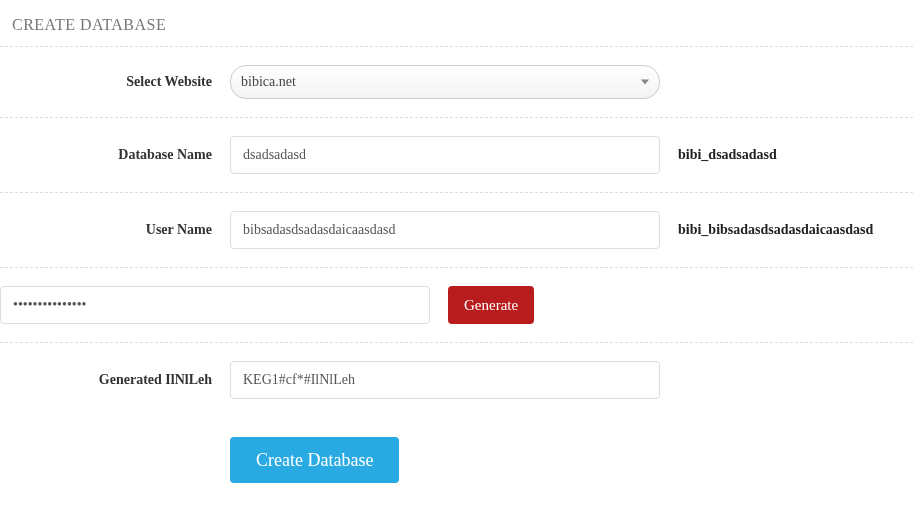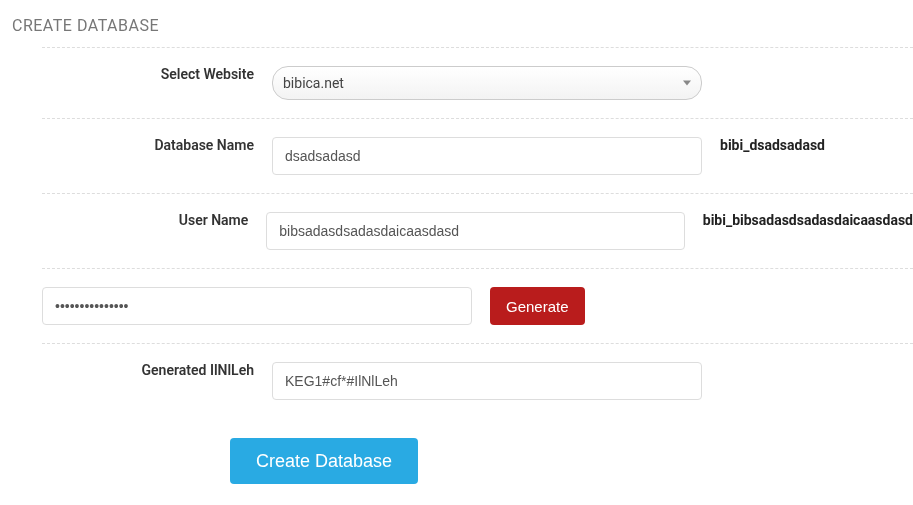--- a/index.html
+++ b/index.html
@@ -1,34 +1,34 @@
 <!DOCTYPE html>
 <html><head>
 <meta charset="utf-8">
 <style>
-  * { box-sizing: border-box; margin: 0; padding: 0; }
+  * { box-sizing: border-box; margin: 0; padding: 0; font-family: Liberation Serif, serif; }
   body {
     font-family: -apple-system, BlinkMacSystemFont, "Segoe UI", Roboto, "Helvetica Neue", Arial, sans-serif;
     background: #fff;
     color: #333;
     font-size: 14px;
     width: 913px;
   }
   .page-title {
     color: #777;
     font-size: 16px;
     font-weight: 400;
     letter-spacing: 0.5px;
     padding: 16px 12px 12px 12px;
   }
   .form-row {
     display: flex;
+    align-items: center;
     padding: 18px 0;
     border-top: 1px dashed #ddd;
-    margin-left: 42px;
   }
   .form-row:last-of-type {
     border-bottom: 1px dashed #ddd;
   }
   .label-col {
     width: 230px;
     text-align: right;
     padding-right: 18px;
     color: #333;
     font-weight: 600;

